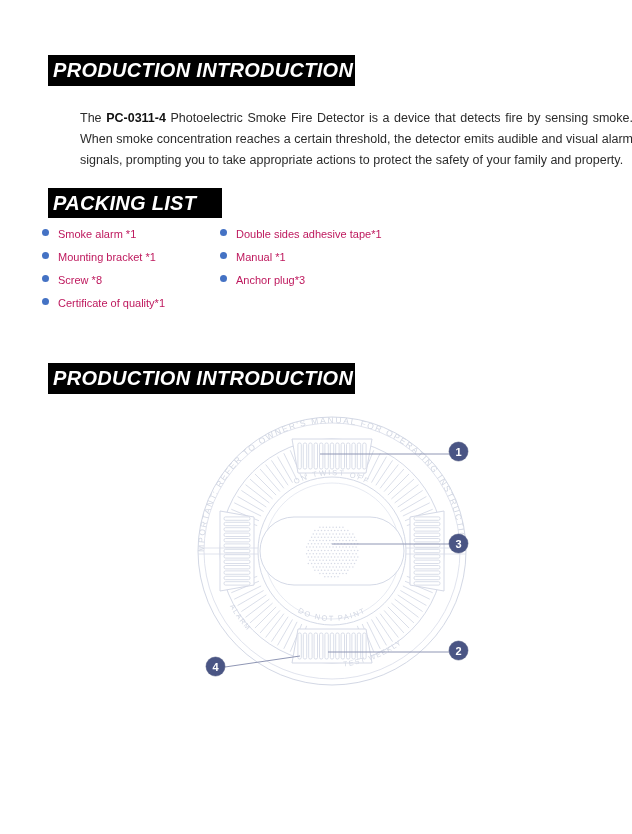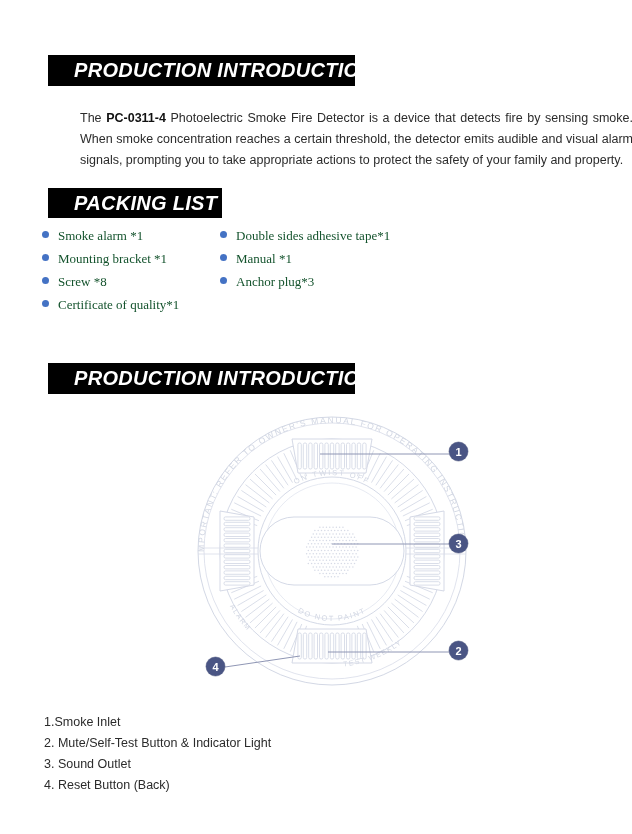--- a/index.html
+++ b/index.html
@@ -20,21 +20,21 @@
     overflow: hidden;
   }
 
   
   .heading-bar {
     position: absolute;
     background: #000000;
     display: flex;
     align-items: center;
     box-sizing: border-box;
-    padding-left: 26px;
+    padding-left: 5px;
   }
   .heading-bar .heading-text {
     color: #ffffff;
     font-style: italic;
     font-weight: bold;
     font-size: 20px;
     letter-spacing: 0.3px;
     white-space: nowrap;
     font-family: "Liberation Sans", sans-serif;
   }
@@ -82,24 +82,23 @@
     width: 7px;
     height: 7px;
     border-radius: 50%;
     background: #4472c4;
     flex: 0 0 auto;
     margin-right: 9px;
     position: relative;
     top: -2px;
   }
   .pack-label {
-    font-size: 13px;
-    color: #14532d;
+    font-size: 11px;
+    color: #be185d;
     white-space: nowrap;
-    font-family: Liberation Serif, serif;
   }
 
   
   #diagram {
     position: absolute;
     left: 0px;
     top: 398px;
     width: 632px;
     height: 300px;
   }
@@ -605,20 +604,14 @@
   <div class="callout" id="callout-3">
     <span>3</span>
   </div>
   <div class="callout" id="callout-2">
     <span>2</span>
   </div>
   <div class="callout" id="callout-4">
     <span>4</span>
   </div>
 
-  <div id="legend">
-    <div class="legend-line">1.Smoke Inlet</div>
-    <div class="legend-line">2. Mute/Self-Test Button &amp; Indicator Light</div>
-    <div class="legend-line">3. Sound Outlet</div>
-    <div class="legend-line">4. Reset Button (Back)</div>
-  </div>
 
 </div>
 
 </body></html>

